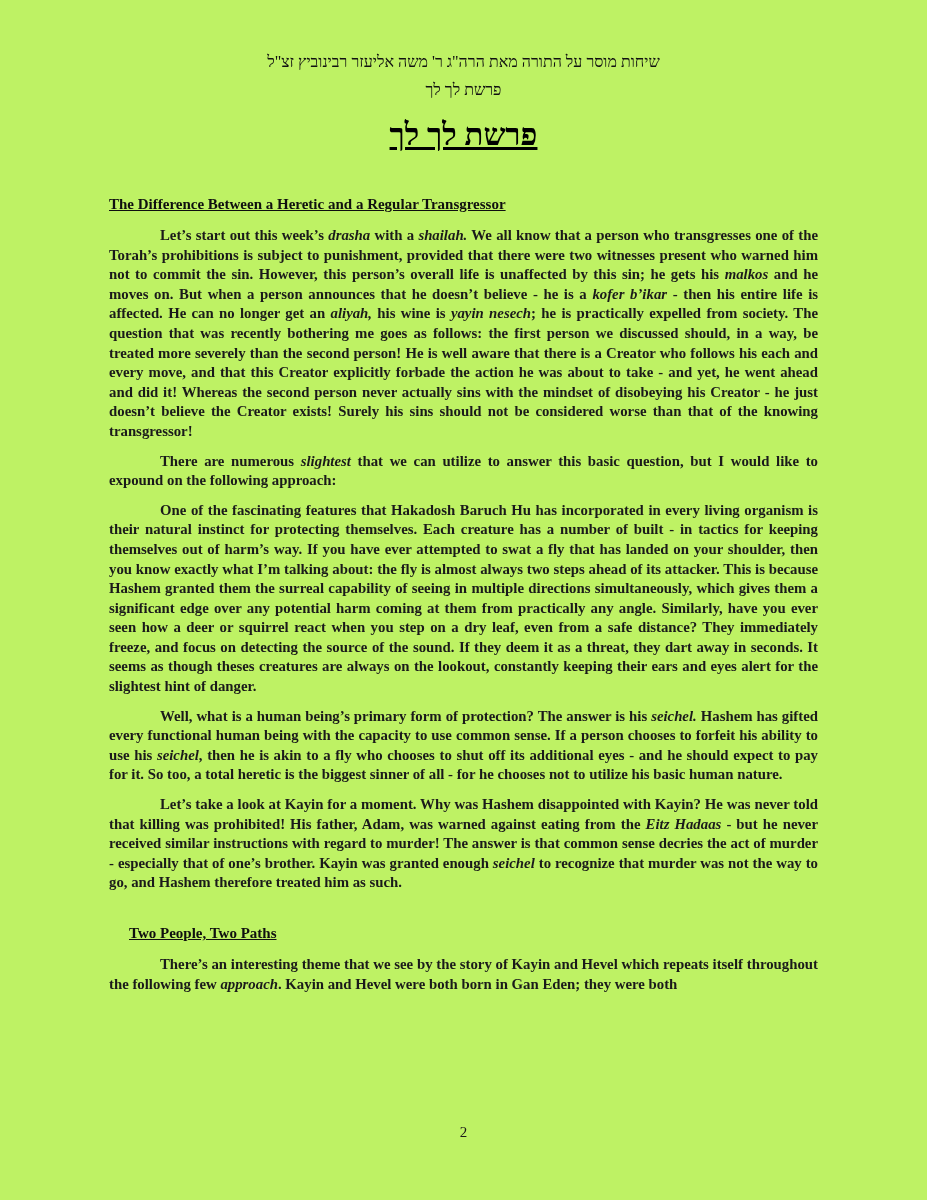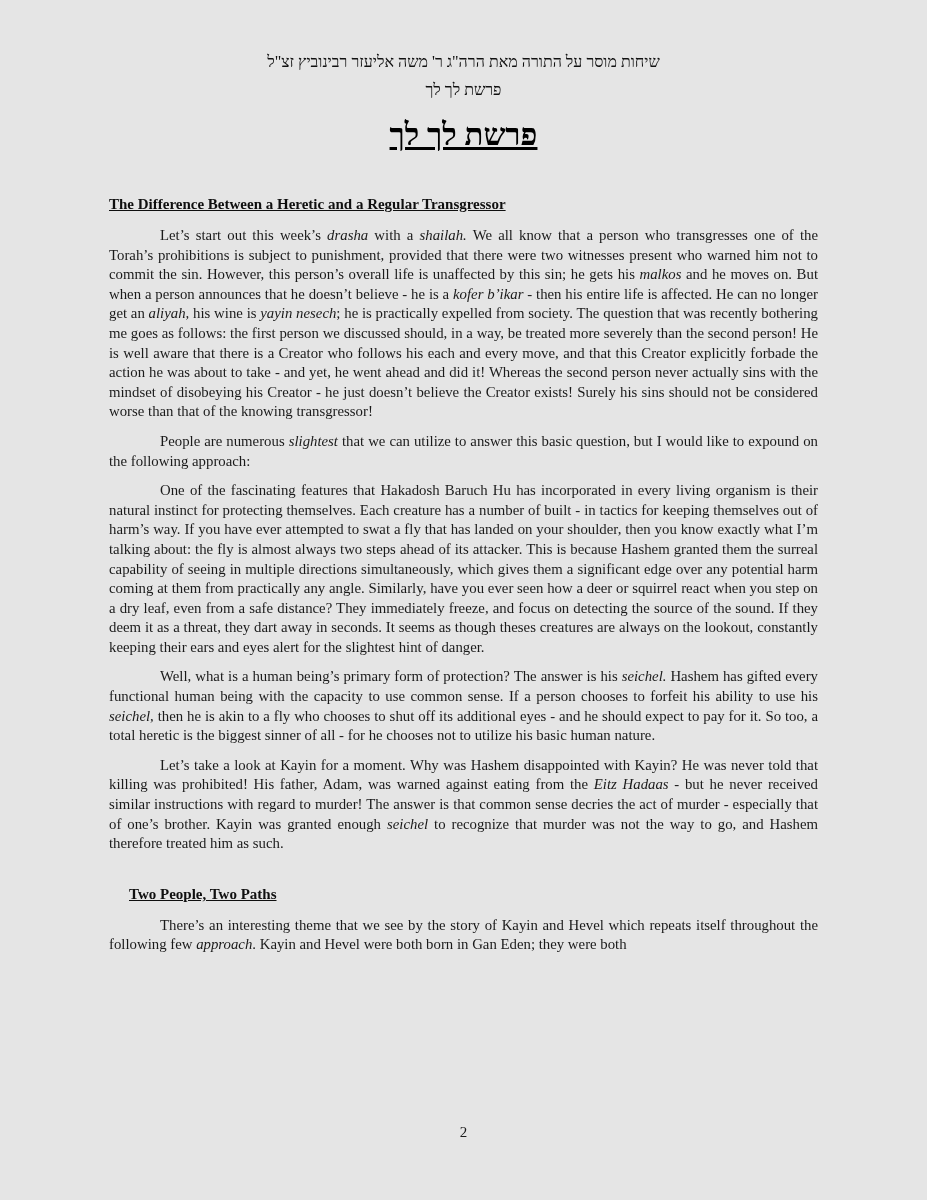--- a/index.html
+++ b/index.html
@@ -4,21 +4,21 @@
 <style>
   html, body {
     margin: 0;
     padding: 0;
     background: #ffffff;
   }
   .page {
     position: relative;
     width: 927px;
     height: 1200px;
-    background: #e5e5e5;
+    background: #bef264;
     font-family: "Liberation Serif", serif;
     color: #161616;
     overflow: hidden;
     box-sizing: border-box;
     padding: 48px 109px 0 109px;
   }
   .hebrew-header-line {
     text-align: center;
     font-size: 16px;
     line-height: 28px;
@@ -48,20 +48,21 @@
     margin-top: 30px;
     margin-left: 20px;
   }
   .body-paragraph {
     margin: 0 0 10px 0;
     font-size: 14.8px;
     line-height: 19.6px;
     text-align: justify;
     text-indent: 51px;
     color: #1a1a1a;
+    font-weight: bold;
   }
   .body-paragraph em {
     font-style: italic;
   }
   .page-number {
     position: absolute;
     left: 0;
     right: 0;
     top: 1124px;
     text-align: center;
@@ -76,21 +77,21 @@
   <div class="hebrew-header">
     <div class="hebrew-header-line" dir="rtl">שיחות מוסר על התורה מאת הרה"ג ר' משה אליעזר רבינוביץ זצ"ל</div>
     <div class="hebrew-header-line" dir="rtl">פרשת לך לך</div>
   </div>
 
   <h1 class="hebrew-title" dir="rtl">פרשת לך לך</h1>
 
   <div class="sections">
       <h2 class="section-heading">The Difference Between a Heretic and a Regular Transgressor</h2>
       <p class="body-paragraph"><span>Let’s start out this week’s </span><em>drasha</em><span> with a </span><em>shailah.</em><span> We all know that a person who transgresses one of the Torah’s prohibitions is subject to punishment, provided that there were two witnesses present who warned him not to commit the sin. However, this person’s overall life is unaffected by this sin; he gets his </span><em>malkos</em><span> and he moves on. But when a person announces that he doesn’t believe - he is a </span><em>kofer b’ikar</em><span> - then his entire life is affected. He can no longer get an </span><em>aliyah,</em><span> his wine is </span><em>yayin nesech</em><span>; he is practically expelled from society. The question that was recently bothering me goes as follows: the first person we discussed should, in a way, be treated more severely than the second person! He is well aware that there is a Creator who follows his each and every move, and that this Creator explicitly forbade the action he was about to take - and yet, he went ahead and did it! Whereas the second person never actually sins with the mindset of disobeying his Creator - he just doesn’t believe the Creator exists! Surely his sins should not be considered worse than that of the knowing transgressor!</span></p>
-      <p class="body-paragraph"><span>People are numerous </span><em>slightest</em><span> that we can utilize to answer this basic question, but I would like to expound on the following approach:</span></p>
+      <p class="body-paragraph"><span>There are numerous </span><em>slightest</em><span> that we can utilize to answer this basic question, but I would like to expound on the following approach:</span></p>
       <p class="body-paragraph"><span>One of the fascinating features that Hakadosh Baruch Hu has incorporated in every living organism is their natural instinct for protecting themselves. Each creature has a number of built - in tactics for keeping themselves out of harm’s way. If you have ever attempted to swat a fly that has landed on your shoulder, then you know exactly what I’m talking about: the fly is almost always two steps ahead of its attacker. This is because Hashem granted them the surreal capability of seeing in multiple directions simultaneously, which gives them a significant edge over any potential harm coming at them from practically any angle. Similarly, have you ever seen how a deer or squirrel react when you step on a dry leaf, even from a safe distance? They immediately freeze, and focus on detecting the source of the sound. If they deem it as a threat, they dart away in seconds. It seems as though theses creatures are always on the lookout, constantly keeping their ears and eyes alert for the slightest hint of danger.</span></p>
       <p class="body-paragraph"><span>Well, what is a human being’s primary form of protection? The answer is his </span><em>seichel.</em><span> Hashem has gifted every functional human being with the capacity to use common sense. If a person chooses to forfeit his ability to use his </span><em>seichel</em><span>, then he is akin to a fly who chooses to shut off its additional eyes - and he should expect to pay for it. So too, a total heretic is the biggest sinner of all - for he chooses not to utilize his basic human nature.</span></p>
       <p class="body-paragraph"><span>Let’s take a look at Kayin for a moment. Why was Hashem disappointed with Kayin? He was never told that killing was prohibited! His father, Adam, was warned against eating from the </span><em>Eitz Hadaas</em><span> - but he never received similar instructions with regard to murder! The answer is that common sense decries the act of murder - especially that of one’s brother. Kayin was granted enough </span><em>seichel</em><span> to recognize that murder was not the way to go, and Hashem therefore treated him as such.</span></p>
       <h2 class="section-heading spaced-above">Two People, Two Paths</h2>
       <p class="body-paragraph"><span>There’s an interesting theme that we see by the story of Kayin and Hevel which repeats itself throughout the following few </span><em>approach</em><span>. Kayin and Hevel were both born in Gan Eden; they were both</span></p>
     </div>
 
   <div class="page-number">2</div>
 </div>
 

